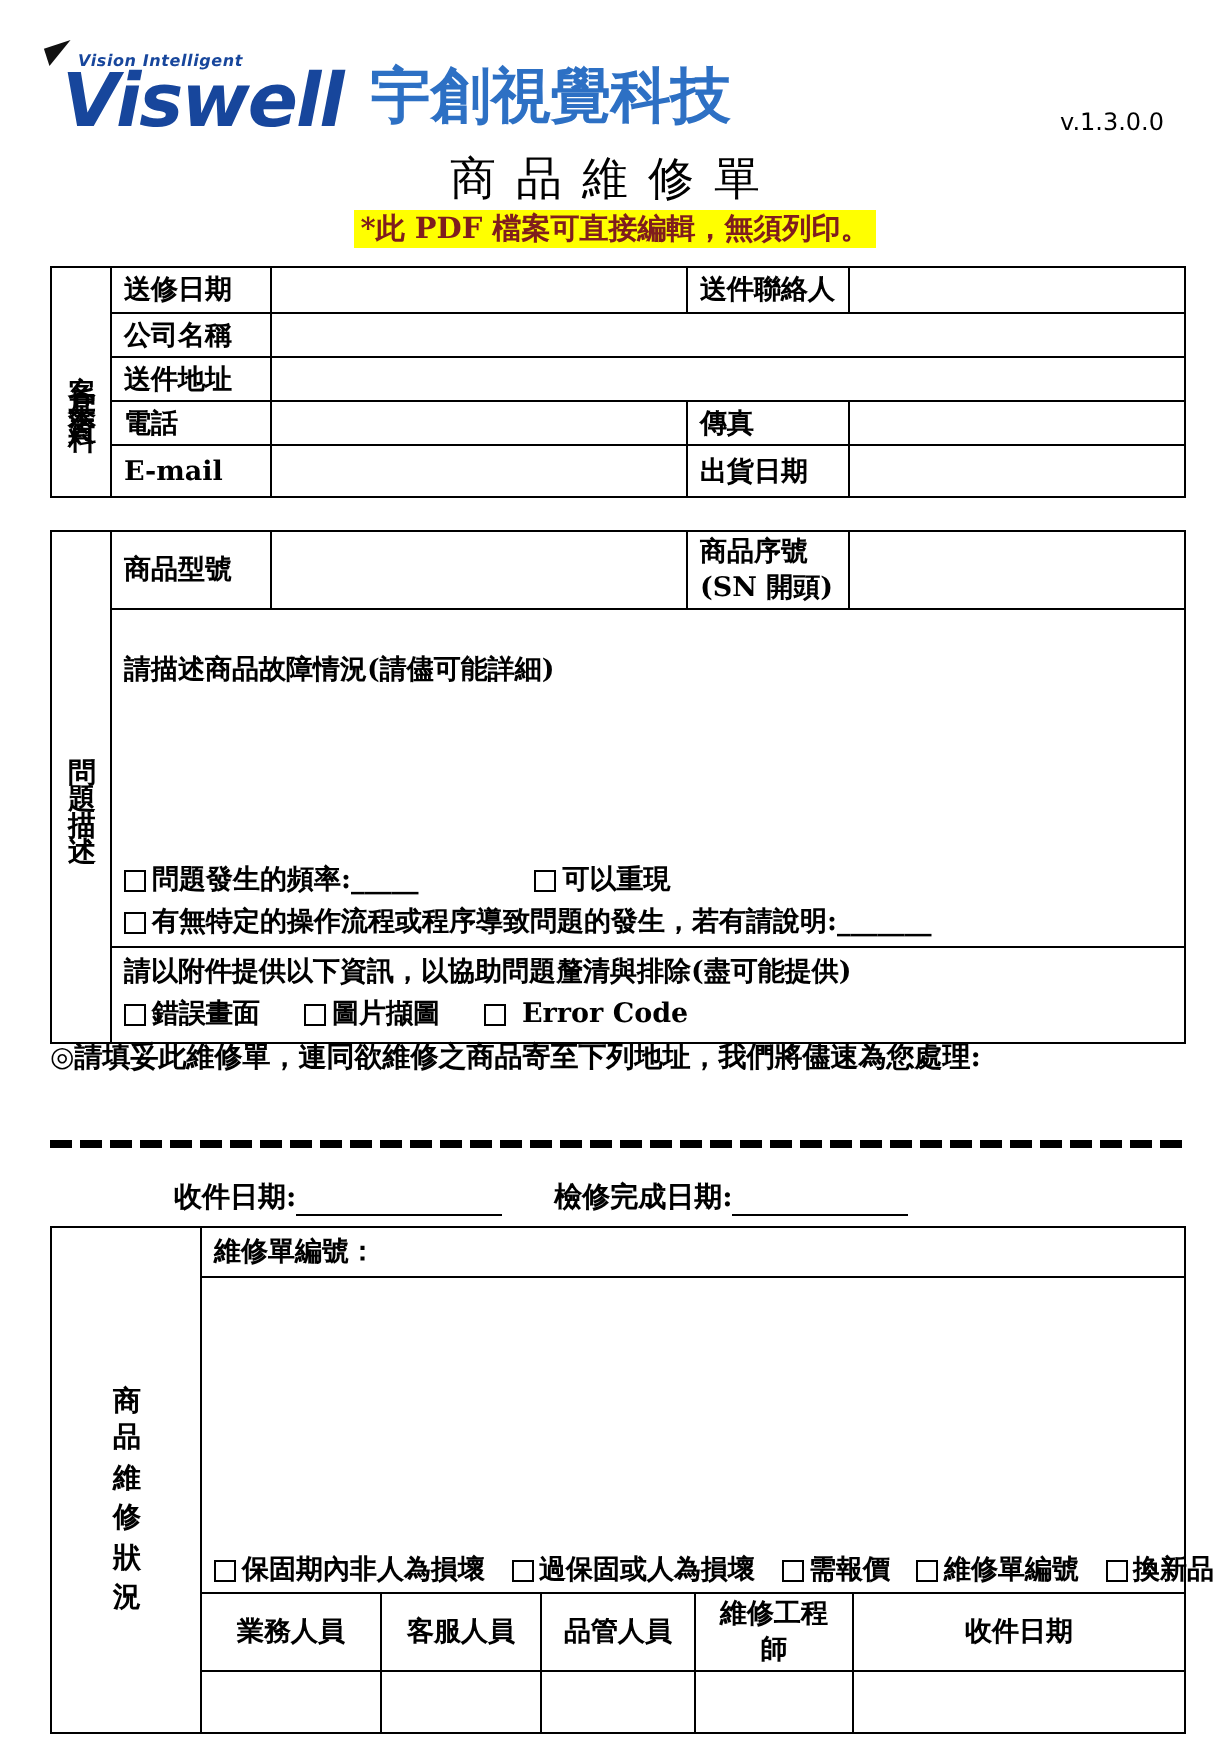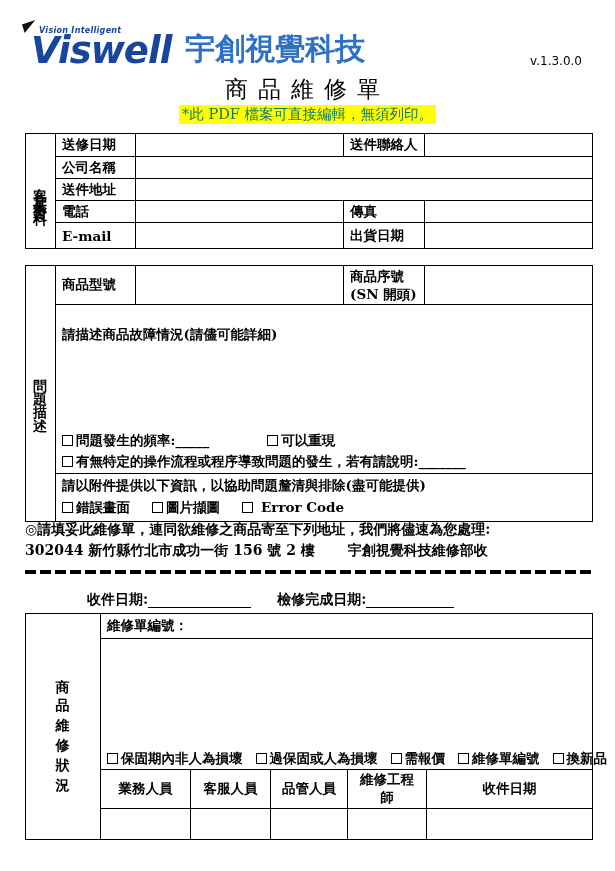--- a/index.html
+++ b/index.html
@@ -43,22 +43,22 @@
     font-family:"DejaVu Sans","Liberation Sans",sans-serif;
     font-size:12px; color:#000;
   }
   .form-title {
     position:absolute; left:0; top:74px; width:615px;
     text-align:center; font-size:23px; font-weight:500;
     letter-spacing:10px;
   }
   .notice-wrap { position:absolute; left:0; top:104px; width:615px; text-align:center; }
   .notice {
-    display:inline-block; background:#ffff00; color:#0f766e;
-    font-size:14.5px; font-weight:normal; padding:0 3px; line-height:19px;
+    display:inline-block; background:#ffff00; color:#7f1d1d;
+    font-size:14.5px; font-weight:bold; padding:0 3px; line-height:19px;
   }
 
   
   table { border-collapse:collapse; table-layout:fixed; position:absolute; left:25px; width:567px; }
   td { border:1.5px solid #000; font-size:13.5px; font-weight:600; padding:1px 6px; vertical-align:middle; }
   .vlabel { padding:0; text-align:center; }
   .vtext { writing-mode:vertical-rl; text-orientation:upright; margin:0 auto; font-weight:600; font-size:14px; }
   .t1 { top:133px; height:115px;padding-left:19px; }
   .t1 .vtext { letter-spacing:5px; }
   .t2 { top:265px; height:252px; }
@@ -88,21 +88,21 @@
     position:absolute; left:25px; top:570px; width:567px; height:4px;
     background:repeating-linear-gradient(90deg,#000 0 11px,transparent 11px 15px);
   }
   .internal { position:absolute; left:25px; top:590px; width:567px; display:flex; align-items:flex-end; font-size:14px; font-weight:600; line-height:18px; }
   .date-label-1 { margin-left:62px; }
   .date-label-2 { margin-left:26px; }
   .u-line { display:inline-block; border-bottom:1.5px solid #000; height:14px; }
   .u-1 { width:103px; }
   .u-2 { width:88px; }
 
-  .status-inner { display:flex; flex-direction:column; height:128px;gap:12px; }
+  .status-inner { display:flex; flex-direction:column; height:155px;gap:12px; }
   .status-cb-line { display:flex; align-items:center; white-space:nowrap; font-size:13.5px; line-height:20px; }
   .s-gap { margin-left:13px; }
   .sig-head { text-align:center; }
 </style>
 </head>
 <body>
 
 <div class="page">
 
   <div class="topbar">
@@ -212,24 +212,20 @@
           <span class="cb opt-gap" style="margin-right:8px"></span>
           <span>Error Code</span>
         </div>
       </td>
     </tr>
   </tbody>
     </table>
 
   <div class="mailing">
     <div>◎請填妥此維修單，連同欲維修之商品寄至下列地址，我們將儘速為您處理:</div>
-    <div>
-      <span>302044 新竹縣竹北市成功一街 156 號 2 樓</span>
-      <span class="recipient">宇創視覺科技維修部收</span>
-    </div>
   </div>
 
   <div class="dashes"></div>
 
   <div class="internal">
     <span class="date-label-1">收件日期:</span>
     <span class="u-line u-1"></span>
     <span class="date-label-2">檢修完成日期:</span>
     <span class="u-line u-2"></span>
   </div>

